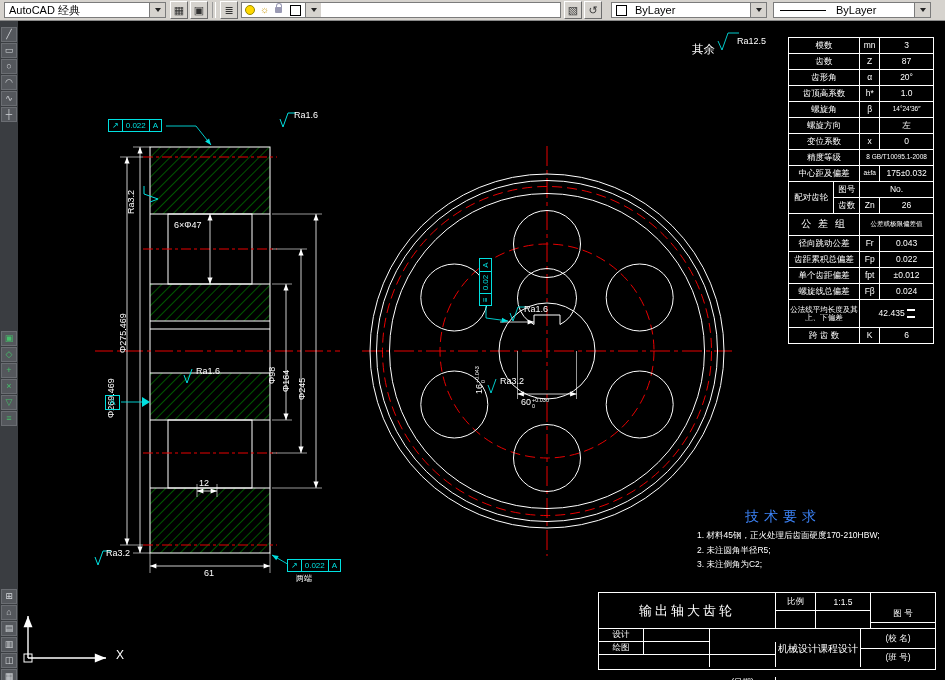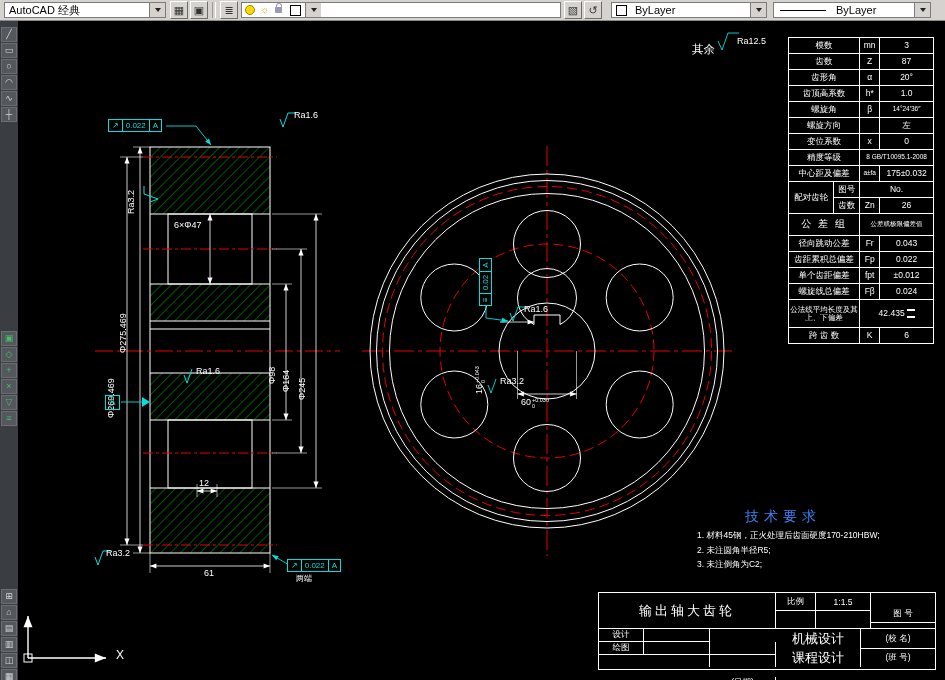--- a/index.html
+++ b/index.html
@@ -59,21 +59,21 @@
   
   .tr-title{position:absolute;left:745px;top:508px;color:#3b82f6;font-size:14px;letter-spacing:5px;z-index:10;text-align:right;}
   .tr-item{position:absolute;color:#fff;font-size:8.5px;white-space:nowrap;z-index:10;}
   
   .tb{position:absolute;left:598px;top:592px;width:336px;height:76px;border:1px solid #fff;
       box-sizing:content-box;z-index:15;}
   .tc{position:absolute;color:#fff;font-size:8.5px;display:flex;align-items:center;
       justify-content:center;box-sizing:border-box;border-color:#fff;border-style:solid;border-width:0;}
   .br{border-right-width:1px;} .bb{border-bottom-width:1px;}
   .tb-title{font-size:13px;letter-spacing:3px;}
-  .course{flex-direction:column;font-size:13px;line-height:1.5;}
+  .course{flex-direction:row;font-size:10px;line-height:1.5;}
 </style>
 </head>
 <body>
 
 <div class="screen">
 
   <div class="canvas" style="position:absolute;left:0;top:0;width:893px;height:680px;">
 
     <svg width="945" height="680" style="position:absolute;left:0;top:0;pointer-events:none;">
       <defs>

